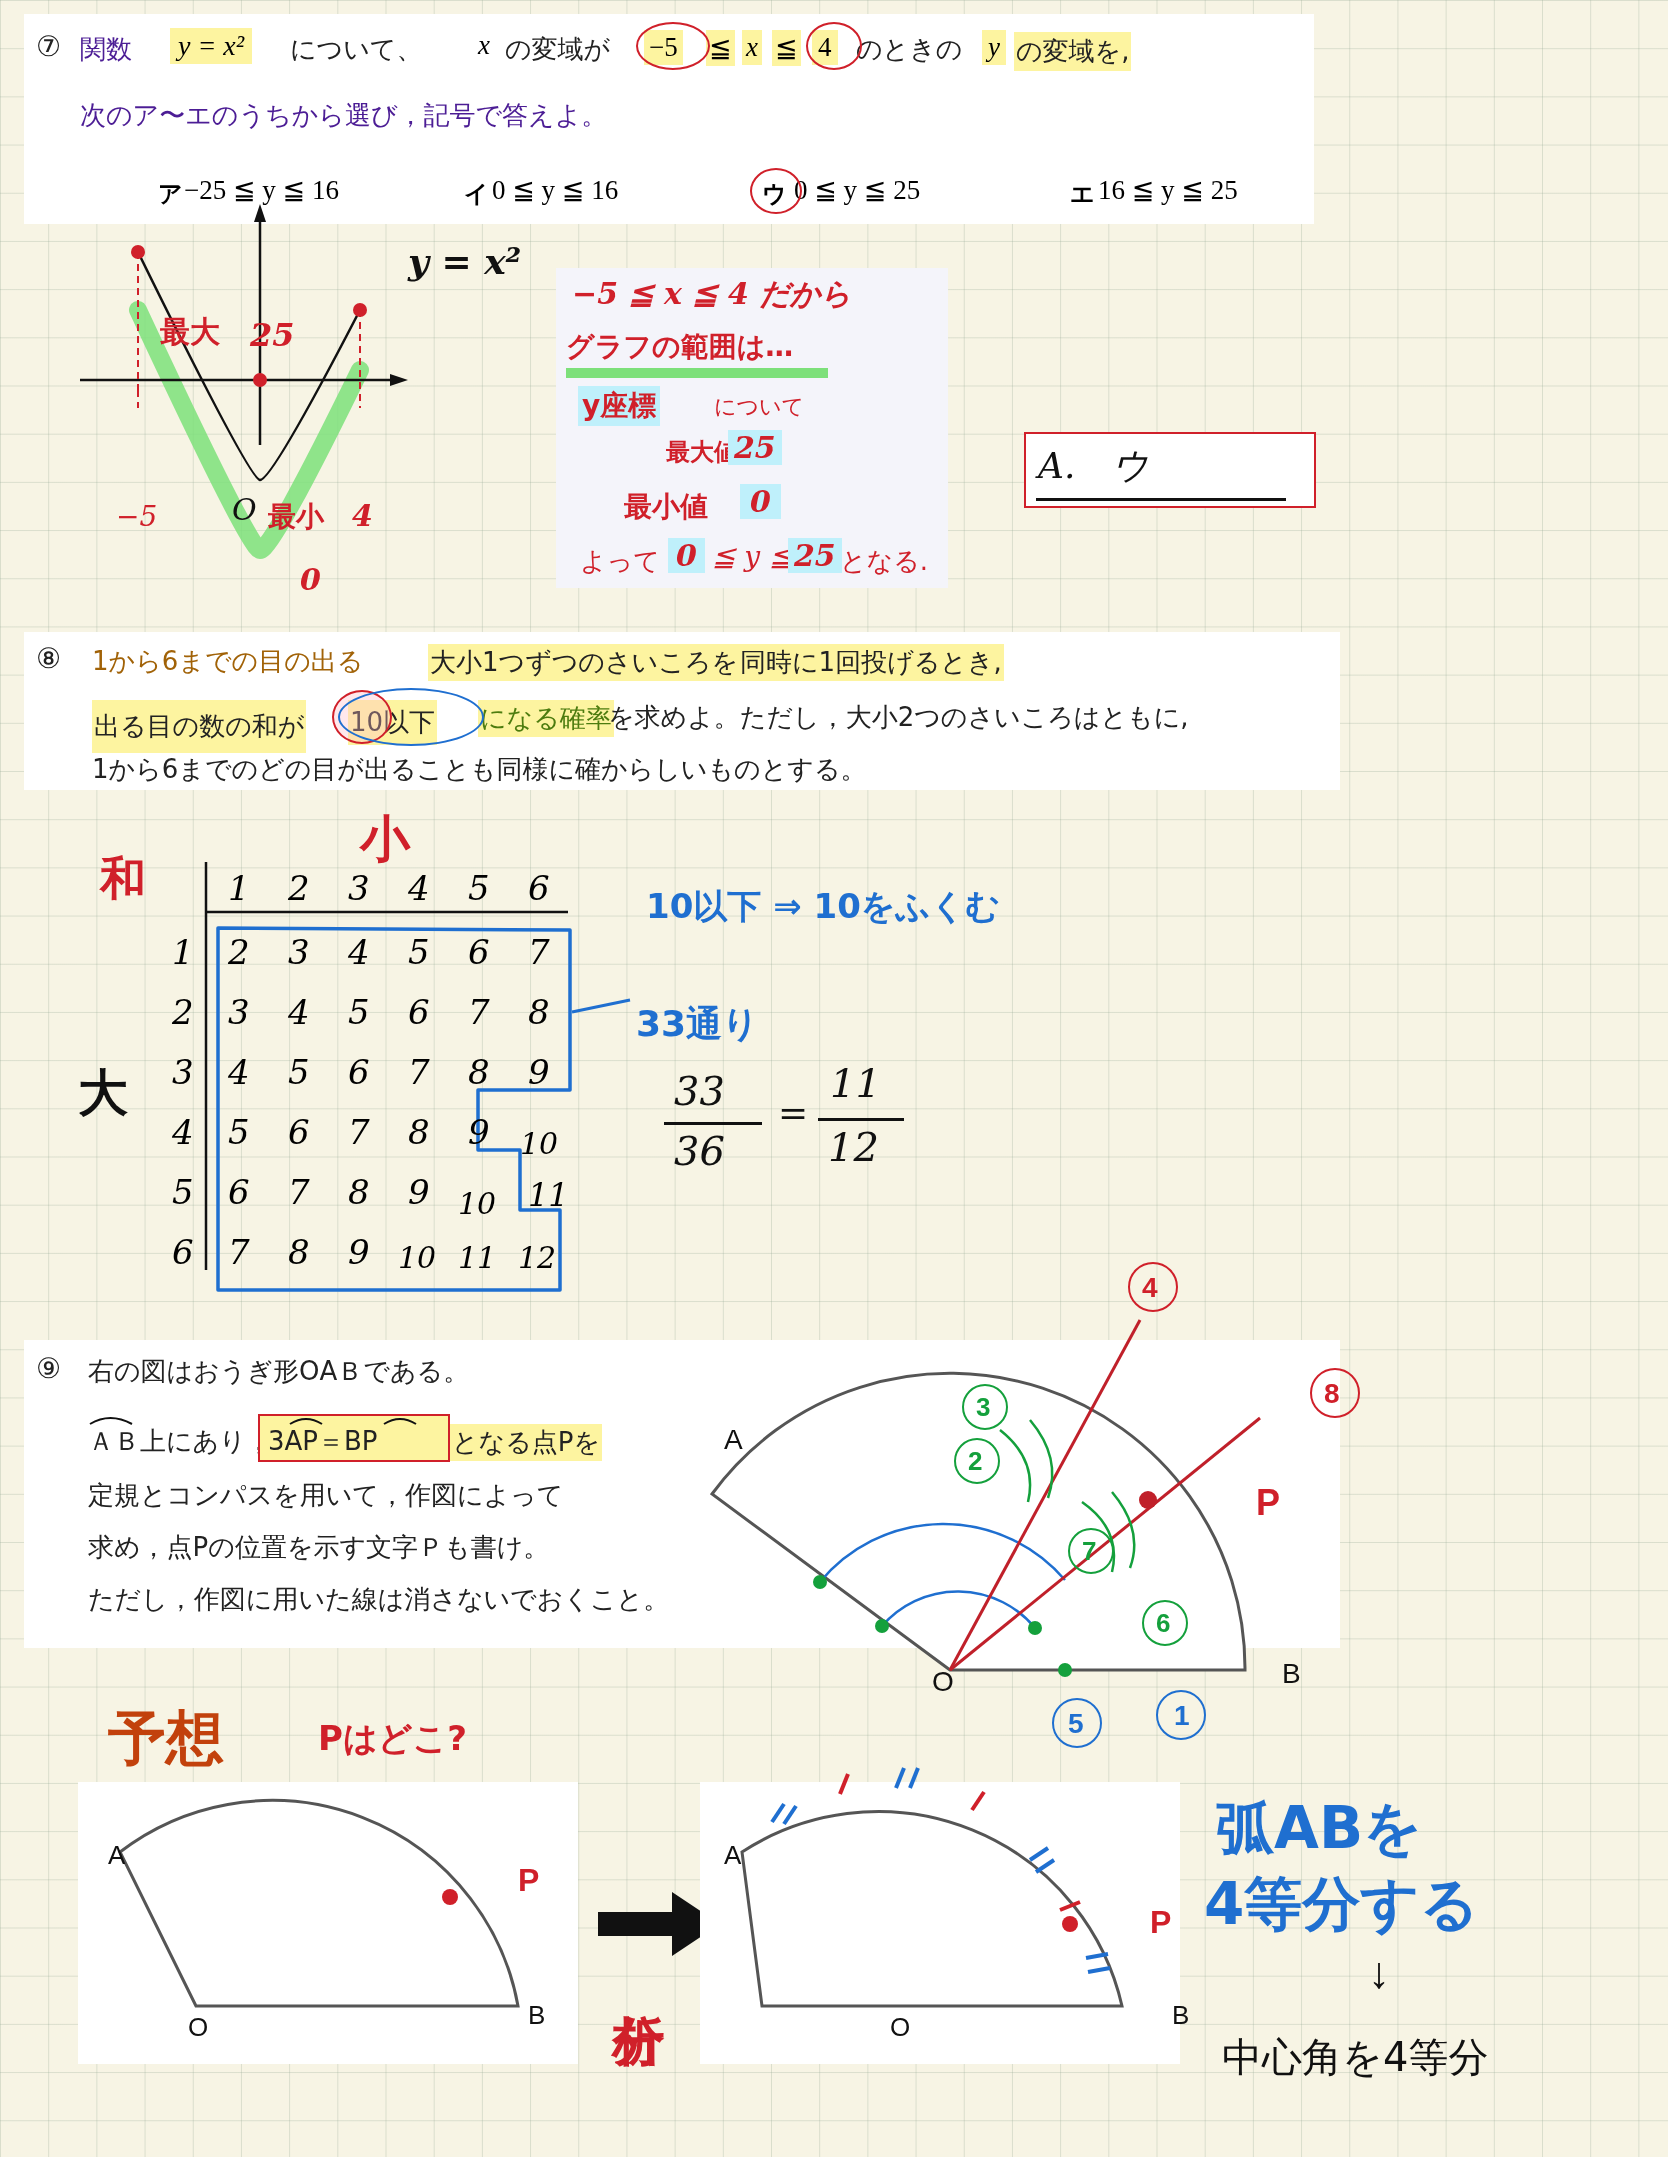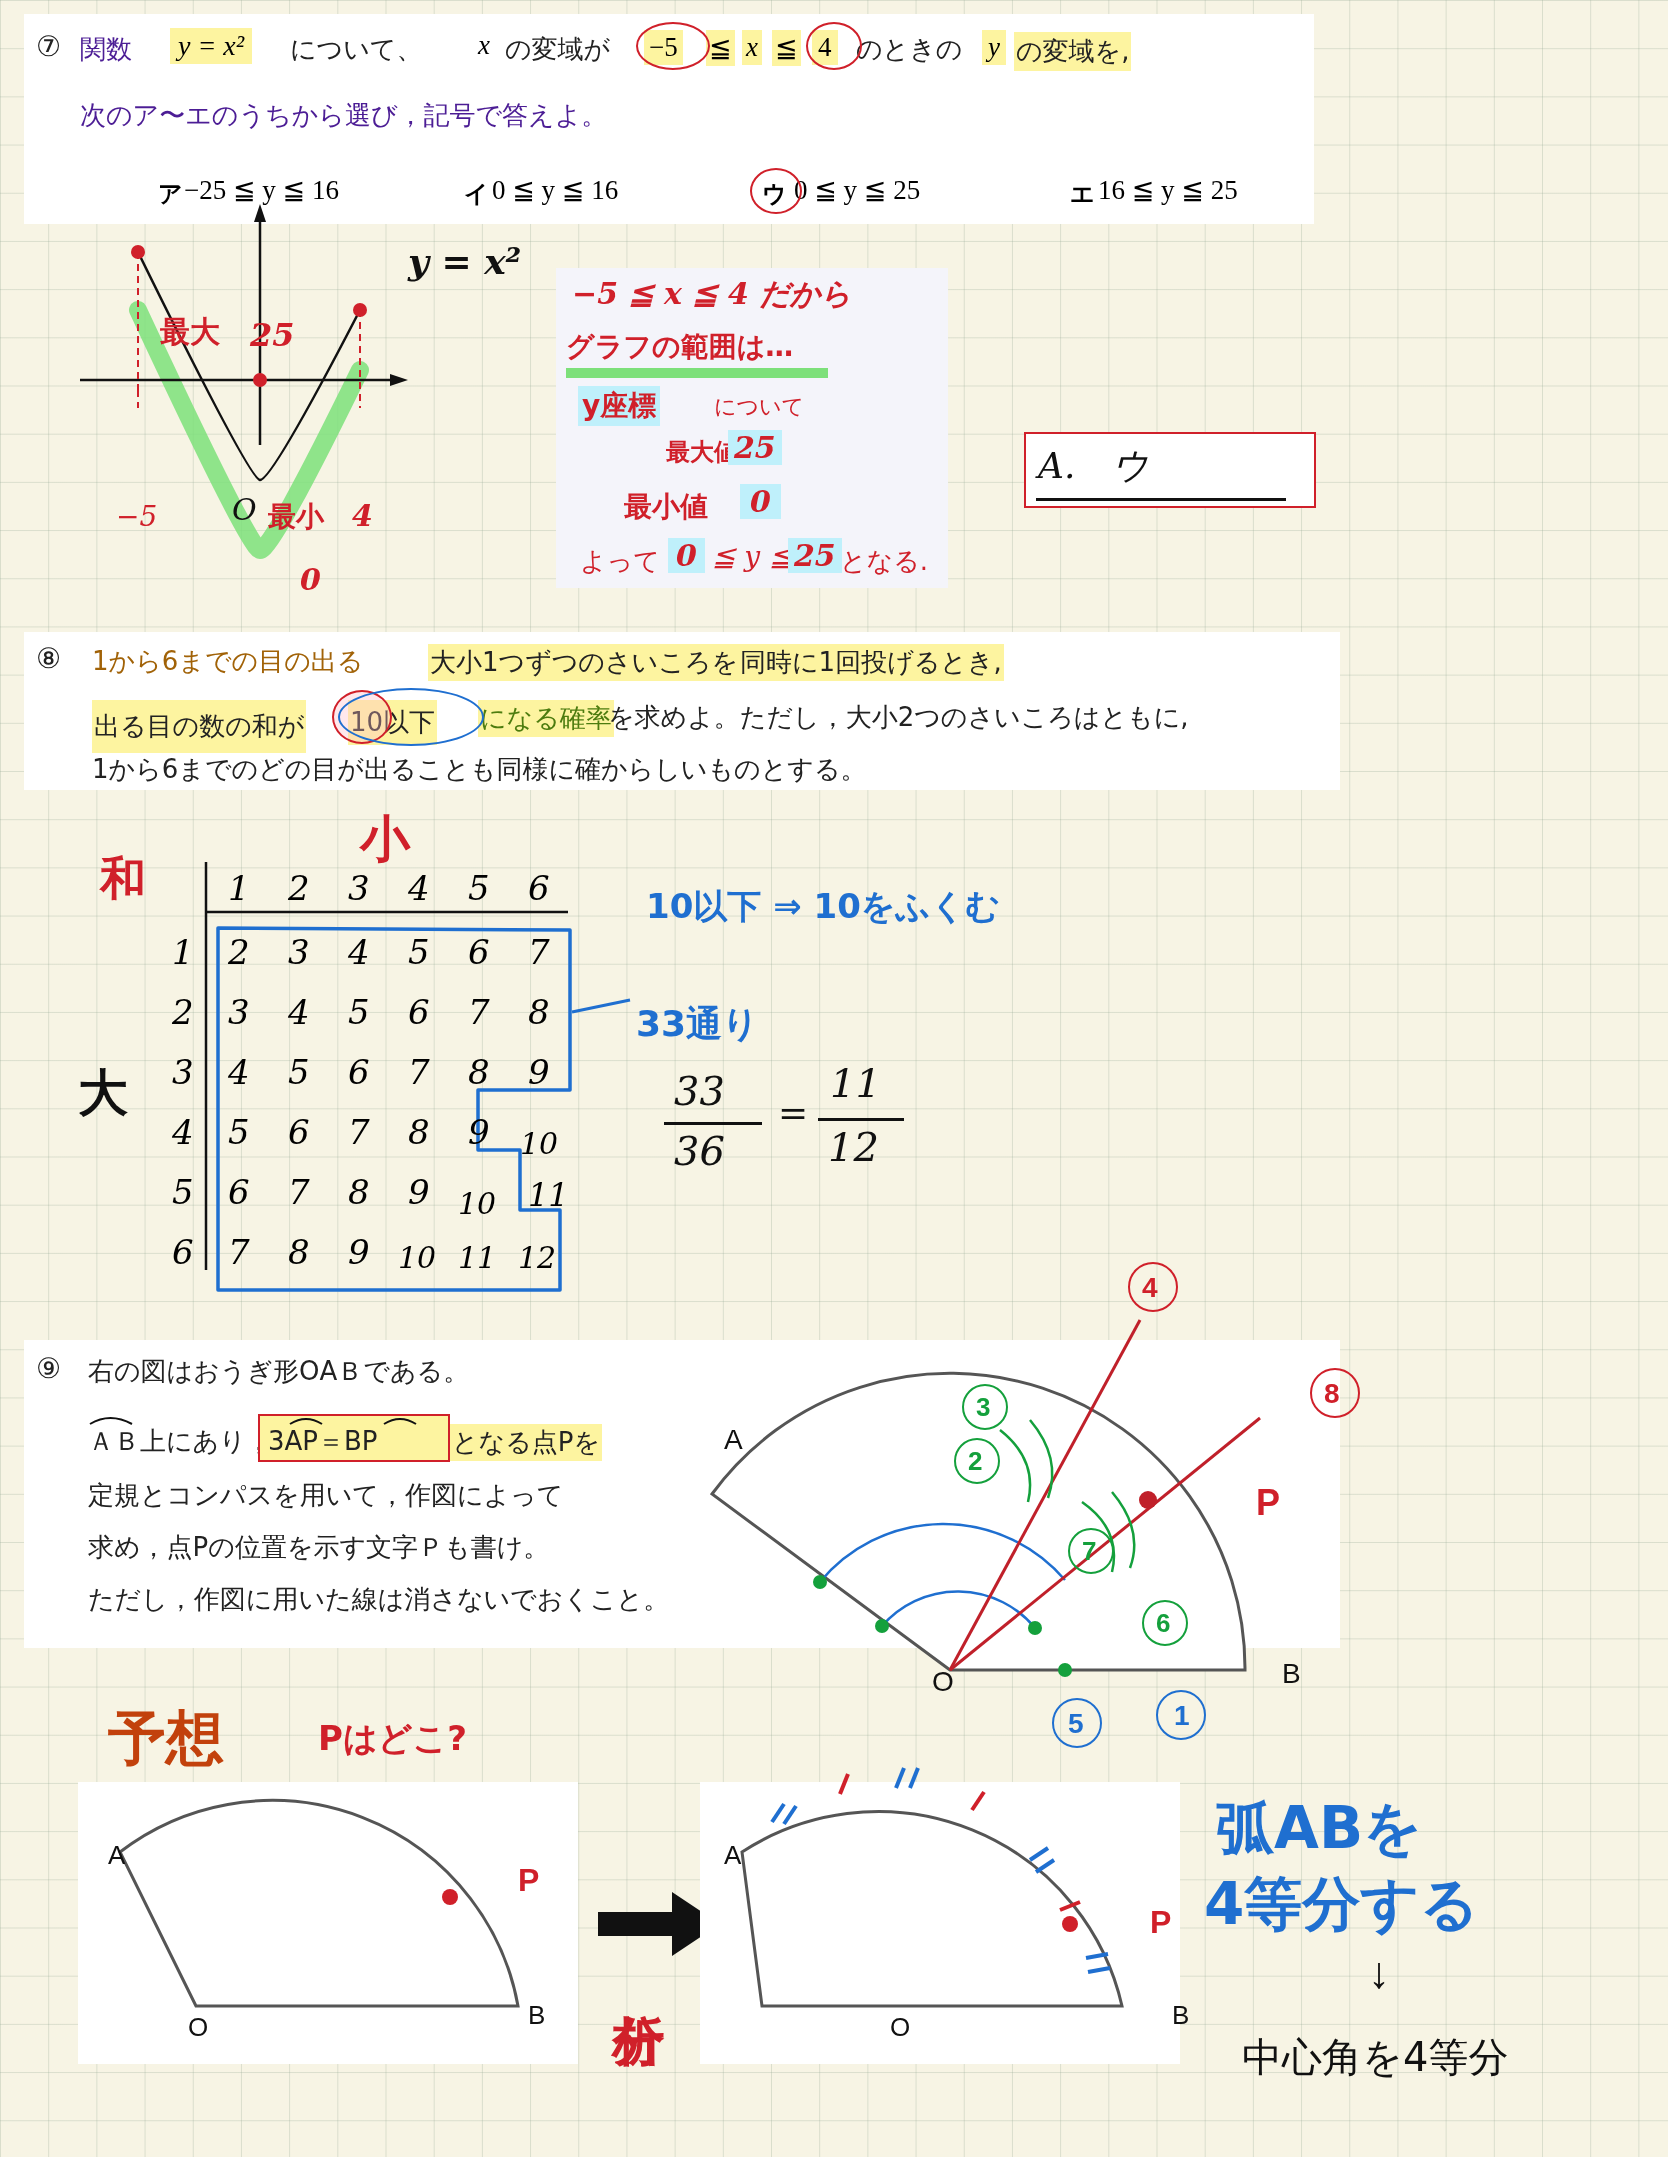--- a/index.html
+++ b/index.html
@@ -345,13 +345,13 @@
   <circle cx="370" cy="142" r="8" fill="#d0202a"></circle>
 </svg>
 <div class="t" style="left:724px;top:1840px;font-size:26px;color:#111;">A</div>
 <div class="t" style="left:1172px;top:2000px;font-size:26px;color:#111;">B</div>
 <div class="t" style="left:890px;top:2012px;font-size:26px;color:#111;">O</div>
 <div class="t red" style="left:1150px;top:1904px;font-size:32px;font-weight:bold;">P</div>
 
 <div class="t jp blue" style="left:1216px;top:1790px;font-size:58px;font-weight:bold;">弧ABを</div>
 <div class="t jp blue" style="left:1204px;top:1866px;font-size:58px;font-weight:bold;">4等分する</div>
 <div class="t" style="left:1368px;top:1948px;font-size:44px;color:#111;">↓</div>
-<div class="t jp" style="left:1222px;top:2030px;font-size:40px;color:#111;margin-left:20px;">中心角を4等分</div>
+<div class="t jp" style="left:1222px;top:2030px;font-size:40px;color:#111;">中心角を4等分</div>
 
 </body></html>

